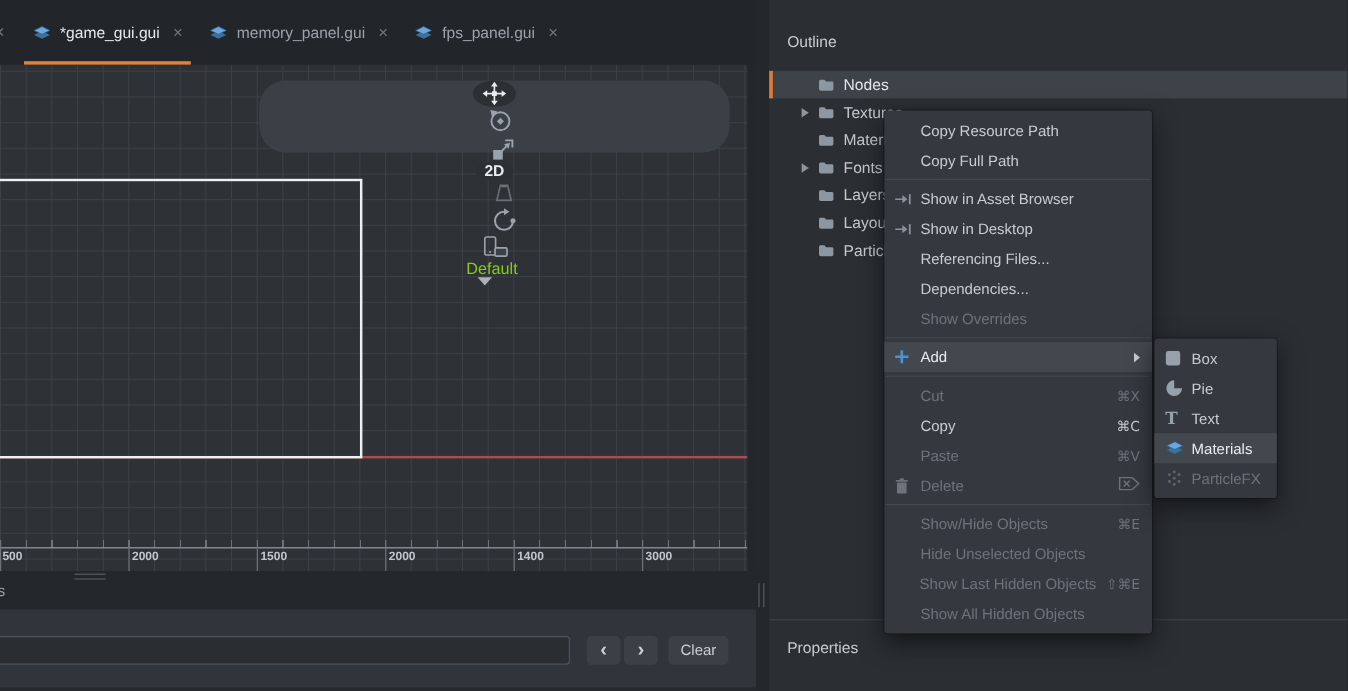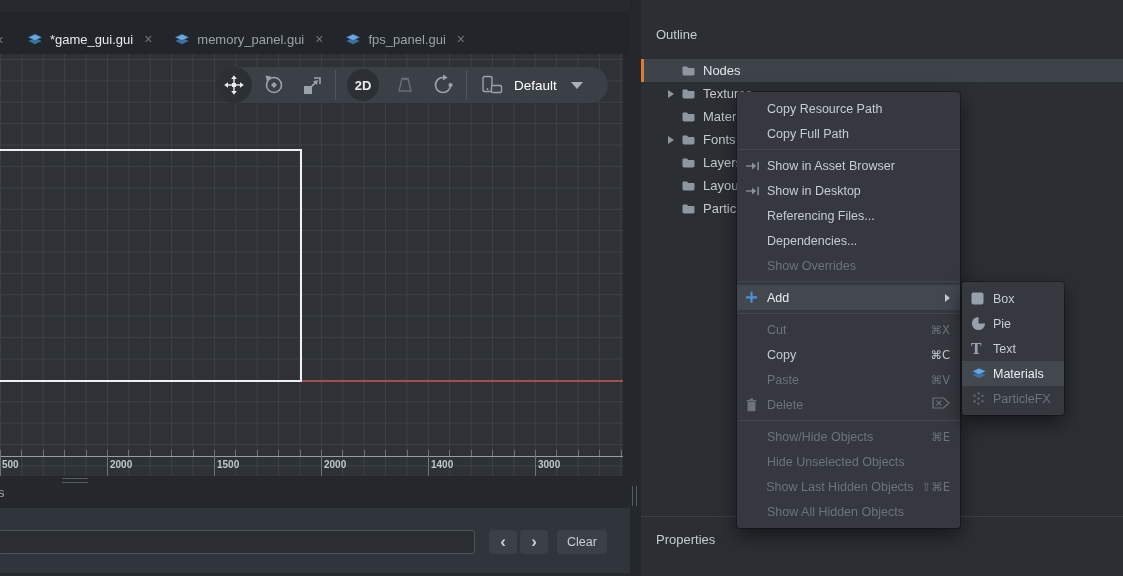--- a/index.html
+++ b/index.html
@@ -2,51 +2,51 @@
 <html><head>
 <meta charset="utf-8">
 <style>
   * { margin:0; padding:0; box-sizing:border-box; }
   html,body { width:1123px; height:576px; overflow:hidden; background:#26292e;
               font-family:"Liberation Sans", sans-serif; }
   .app { position:relative; width:1123px; height:576px; }
   .abs { position:absolute; }
 
   
-  .tabbar { left:0; top:12px; width:630px; height:54px; background:#22262b;
+  .tabbar { left:0; top:0; width:630px; height:54px; background:#22262b;
             display:flex; align-items:stretch; padding-left:16px; }
   .cut-close { left:-5px; top:19px; color:#70777e; font-size:15px; }
   .tab { display:flex; align-items:center; gap:7px; padding:0 11px; position:relative;
          font-size:13px; color:#9aa2aa; cursor:default; }
   .tab.active { color:#e6e9ec; }
   .tab.active::after { content:""; position:absolute; left:4px; right:4px; bottom:0;
                        height:3px; background:#e0823c; }
   .tab .x { color:#70777e; font-size:14px; margin-left:4px; }
 
   
   .viewport { left:0; top:54px; width:623px; height:422px; background:#2e3237;
       background-image:linear-gradient(#3c4147 1px, transparent 1px),
                        linear-gradient(90deg,#3c4147 1px, transparent 1px);
       background-size:21.4px 21.4px; background-position:0 5px; overflow:hidden; }
   .vp-edge { left:623px; top:54px; width:7px; height:422px; background:#23262a; }
   .axis-red { left:0; top:326px; width:623px; height:2px; background:#a54e4e; }
   .gui-bounds { left:-3px; top:95px; width:305px; height:233px;
                 border:2px solid #eef1f3; }
 
   
-  .toolpill { left:216px; top:13px; width:392px; height:36px; background:#3b4046;
-              border-radius:22px; display:flex; align-items:center; }
+  .toolpill { left:216px; top:13px; width:392px; height:60px; background:#3b4046;
+              border-radius:22px; display:flex; align-items:center;flex-direction:column; }
   .tool-circle { width:36px; height:36px; border-radius:50%; background:#2c3035;
                  display:flex; align-items:center; justify-content:center; }
   .tbtn { display:flex; align-items:center; justify-content:center; }
   .tsep { width:1px; height:30px; background:#50555b; margin:0 11px; }
   .mode2d { width:32px; height:32px; border-radius:50%; background:#2c3035;
             color:#e9edf0; font-size:13px; font-weight:bold; display:flex;
             align-items:center; justify-content:center; }
-  .layout-label { color:#ffffff; font-size:13.5px; margin:0 14px 0 10px; }
+  .layout-label { color:#84cc16; font-size:13.5px; margin:0 14px 0 10px; }
   .caret-down { width:0; height:0; border-left:6px solid transparent;
                 border-right:6px solid transparent; border-top:7px solid #aab1b8; }
 
   
   .ruler { left:0; bottom:0; width:623px; height:26px;font-weight:bold; }
   .ruler-minor { position:absolute; left:0; top:0; width:623px; height:6px;
       background-image:repeating-linear-gradient(90deg,#6d737a 0 1px, transparent 1px 21.4px); }
   .ruler-line { position:absolute; left:0; top:6px; width:623px; height:1px; background:#989ea5; }
   .rmajor { position:absolute; top:0; width:1px; height:26px; background:#6d737a; }
   .rlabel { position:absolute; top:9px; font-size:10px; color:#c0c6cc; }

